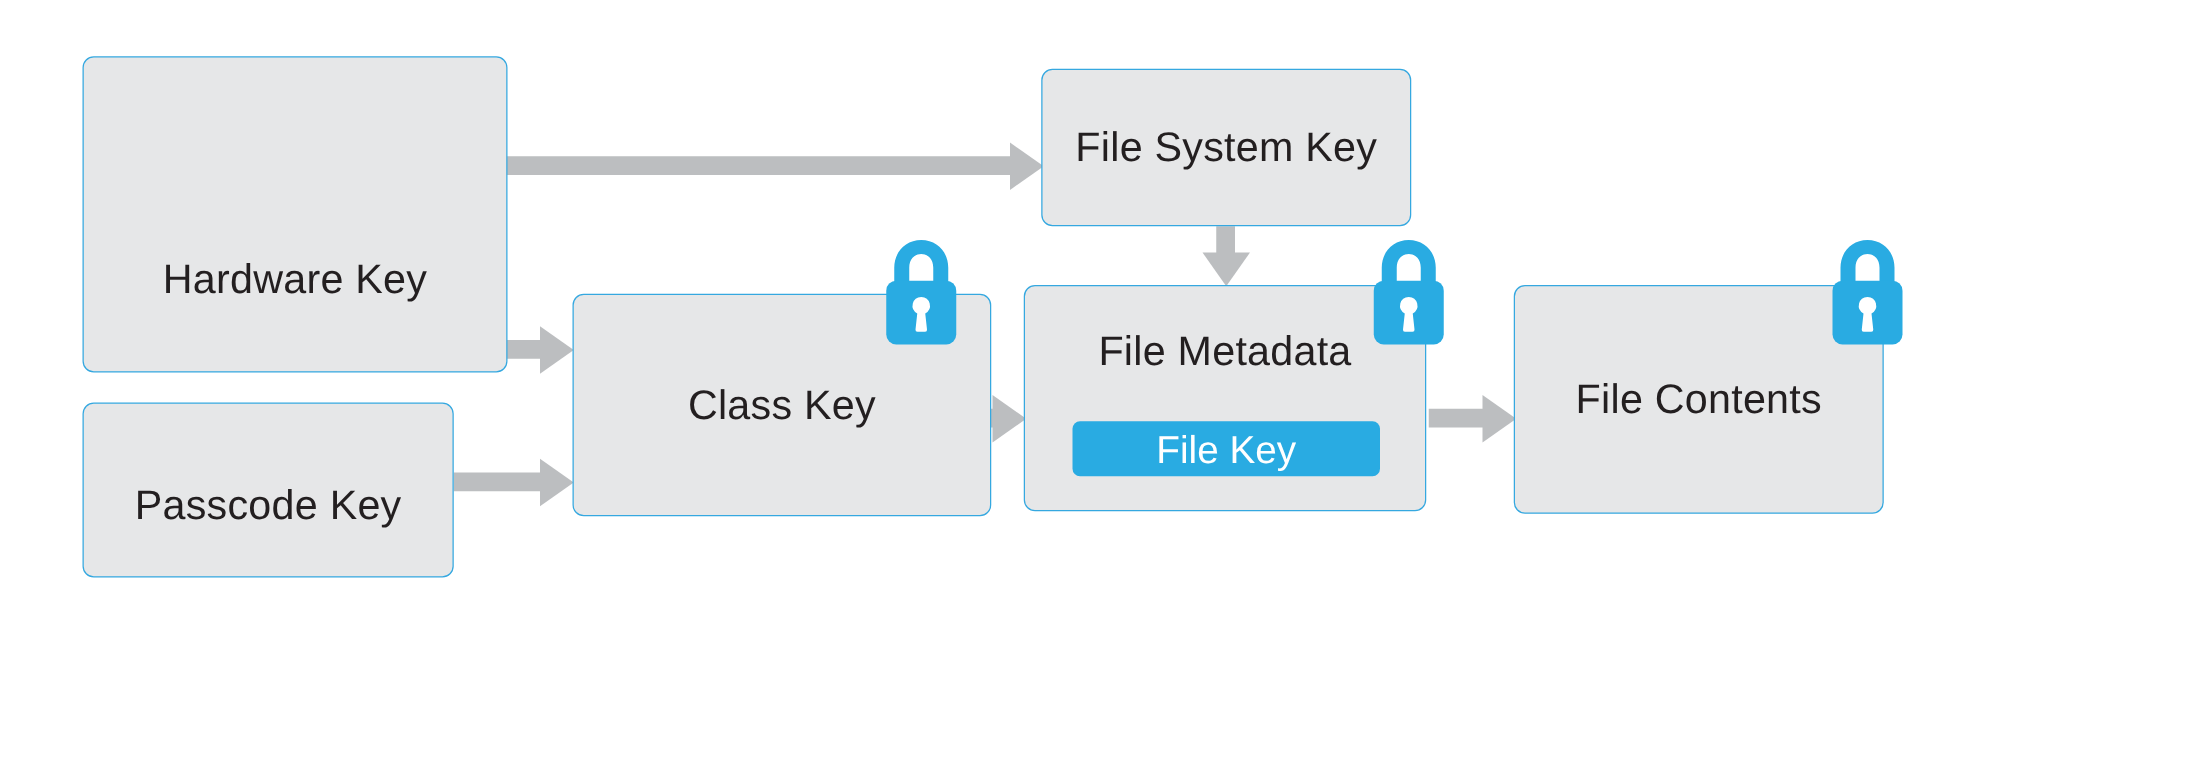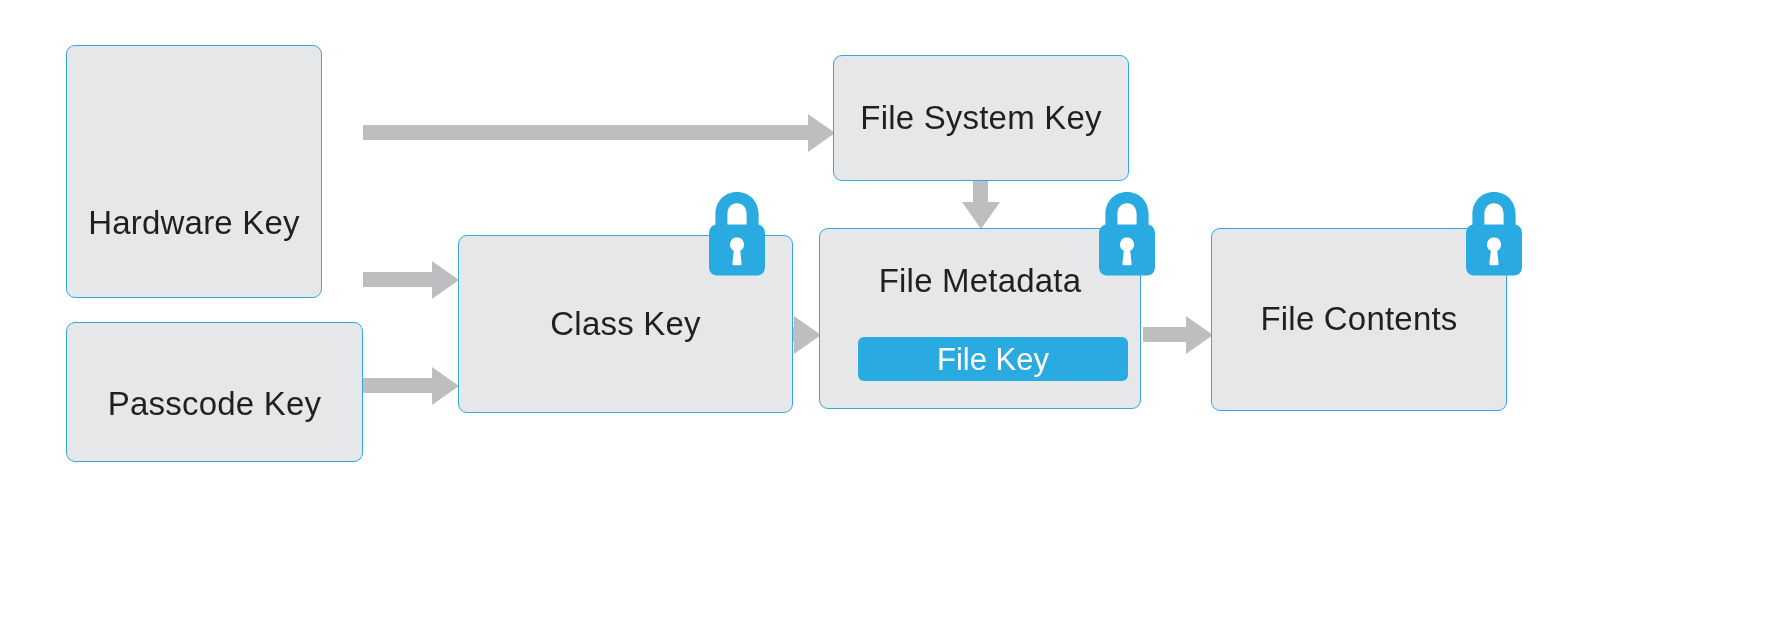--- a/index.html
+++ b/index.html
@@ -31,37 +31,37 @@
   .node-label {
     color: #231f20;
     font-size: 33px;
     font-weight: 400;
     letter-spacing: 0.2px;
     line-height: 1.1;
     white-space: nowrap;
     text-align: center;
   }
   
-  #node-hardware-key   { left: 66px;   top: 45px;  width: 256px; height: 253px; }
+  #node-hardware-key   { left: 66px;   top: 45px;  width: 340px; height: 253px; }
   #node-passcode-key   { left: 66px;   top: 322px; width: 297px; height: 140px; }
   #node-class-key      { left: 458px;  top: 235px; width: 335px; height: 178px; }
   #node-file-system-key{ left: 833px;  top: 55px;  width: 296px; height: 126px; }
   #node-file-metadata  { left: 819px;  top: 228px; width: 322px; height: 181px;
                          justify-content: flex-start; padding-top: 34px; }
   #node-file-contents  { left: 1211px; top: 228px; width: 296px; height: 183px; }
 
   #node-hardware-key .node-label   { transform: translateY(52px); }
   #node-passcode-key .node-label   { transform: translateY(12px); }
 
   
   .pill {
     position: absolute;
     left: 858px;
     top: 337px;
-    width: 270px;
+    width: 246px;
     height: 44px;
     background: #29abe2;
     border-radius: 6px;
     display: flex;
     align-items: center;
     justify-content: center;
   }
   .pill-label {
     color: #ffffff;
     font-size: 31px;

